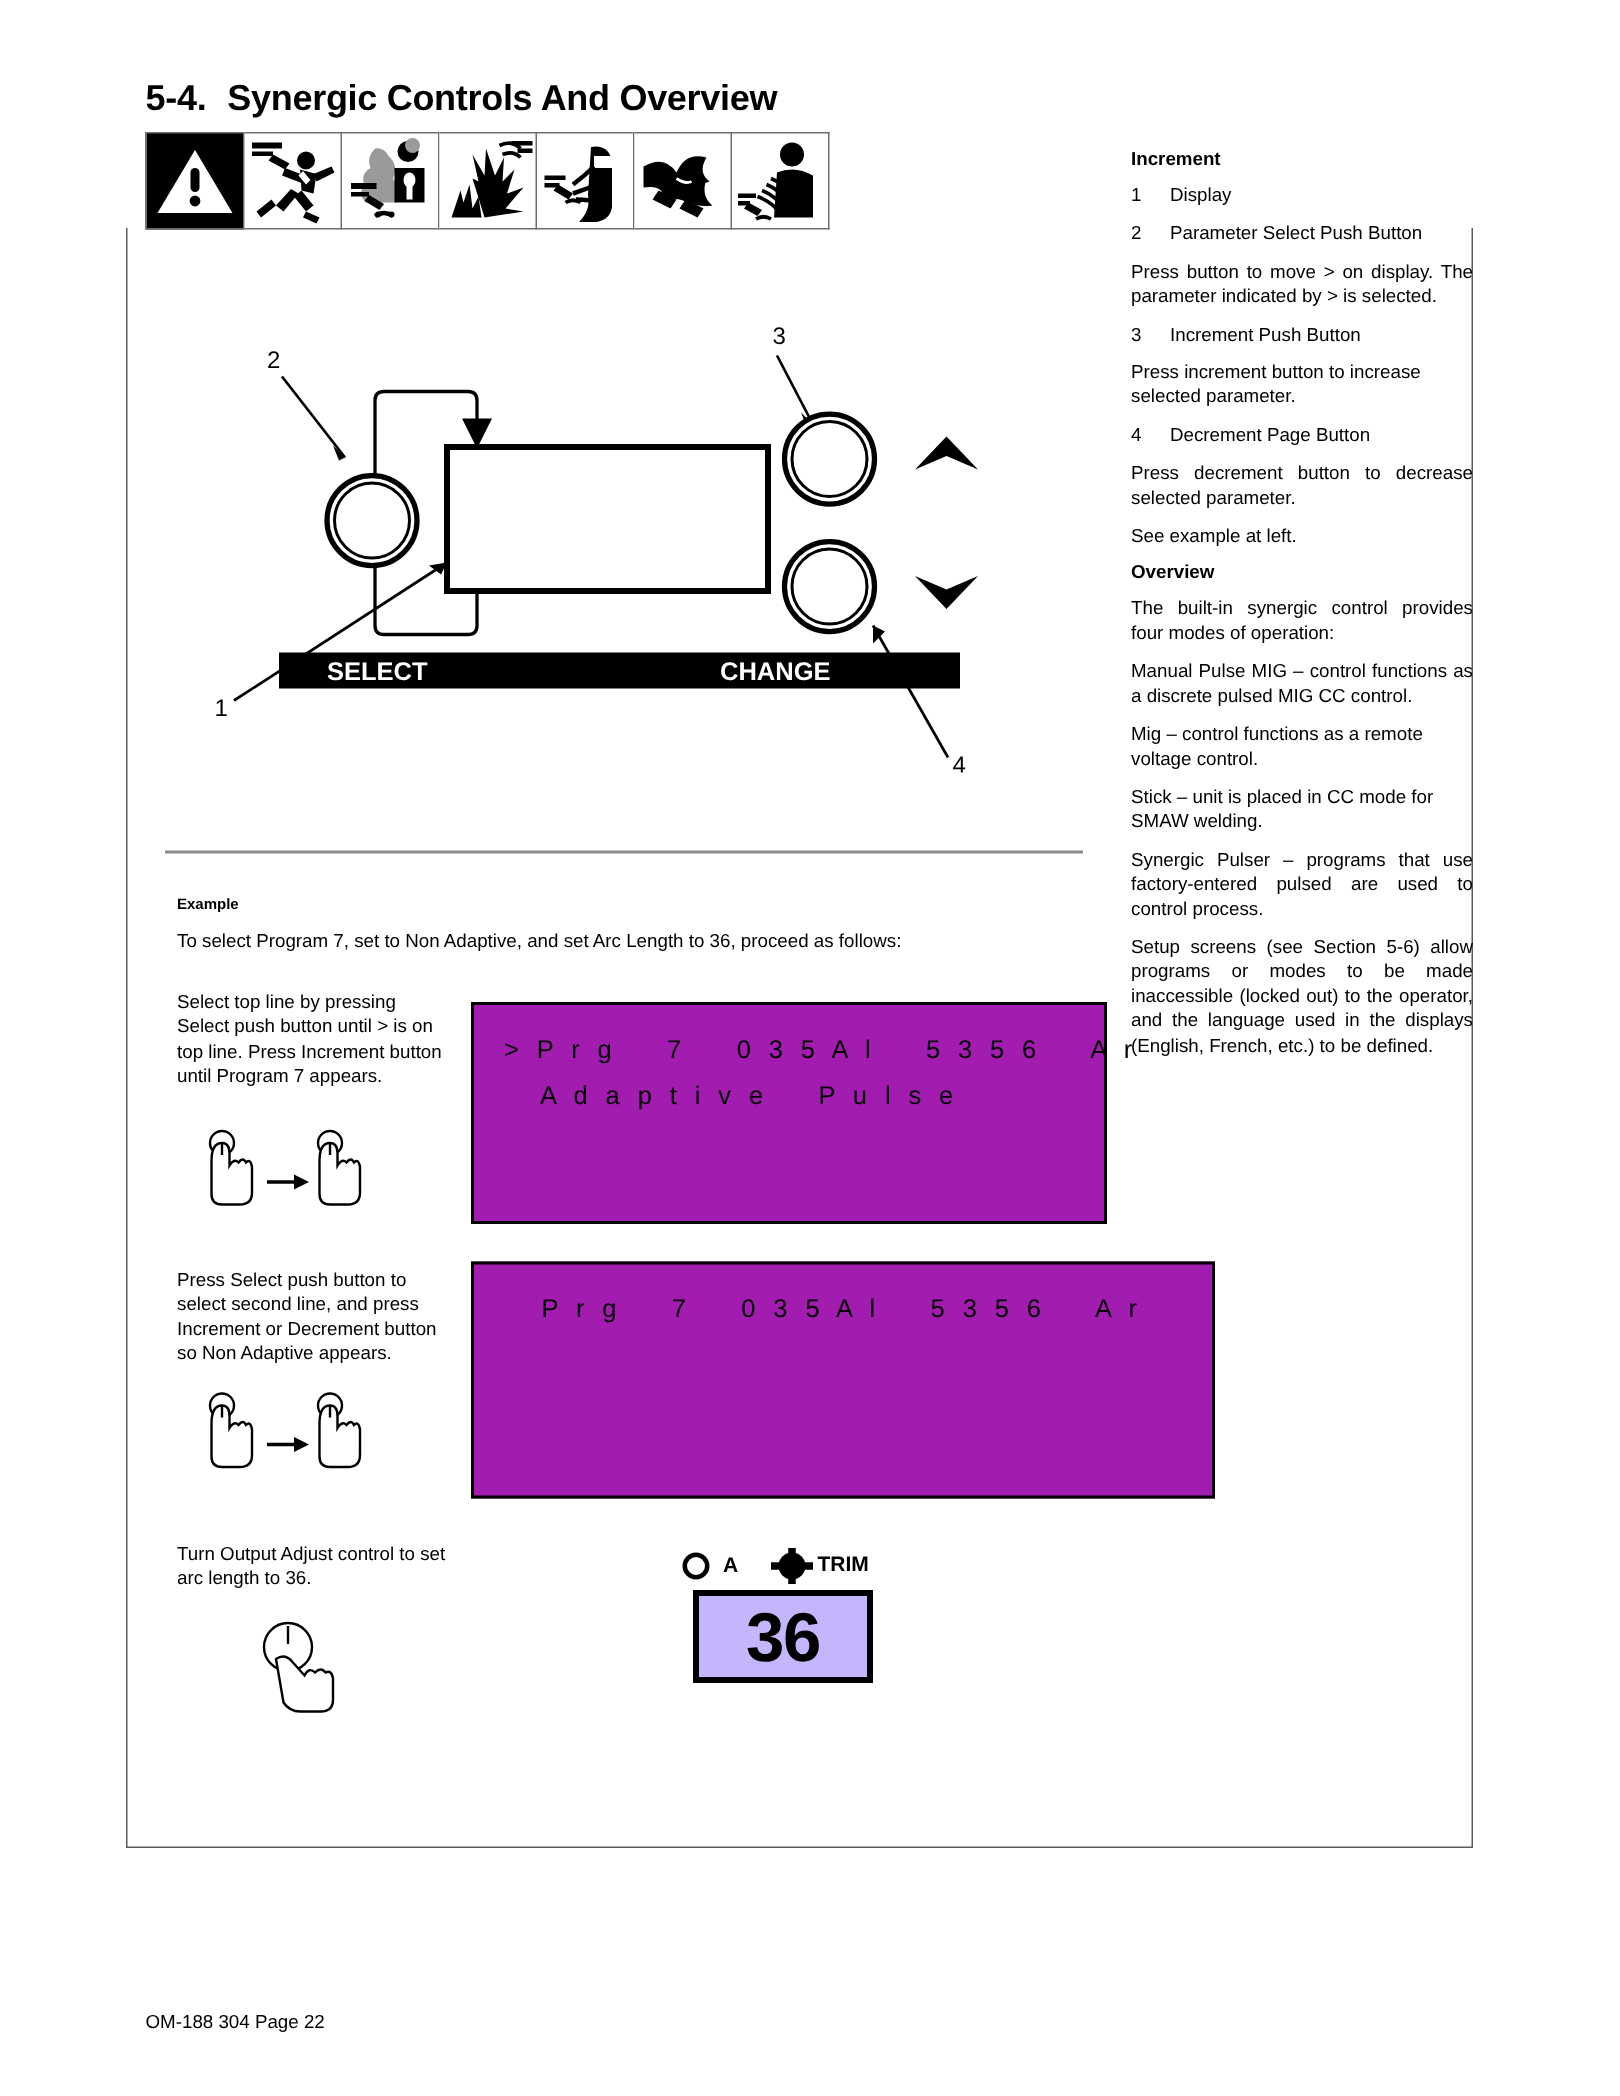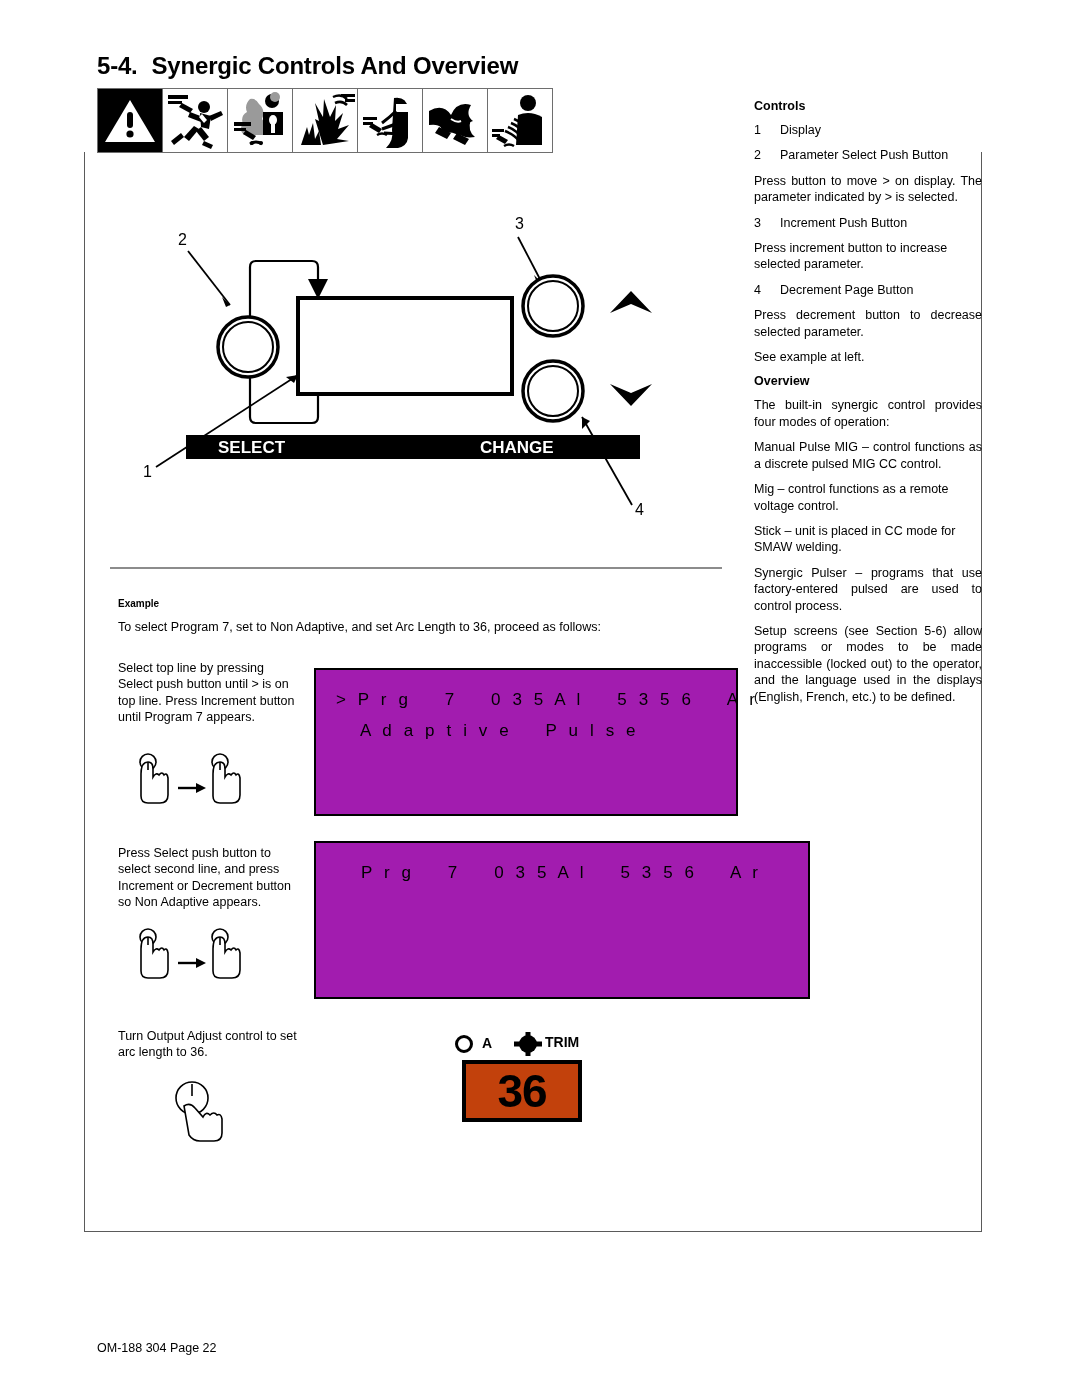--- a/index.html
+++ b/index.html
@@ -57,21 +57,21 @@
             font-family:"Liberation Sans","DejaVu Sans",sans-serif;}
 
   
   .hands{position:absolute;}
   .hands svg{display:block;}
 
   
   .meter{position:absolute;}
   .meter .labels{position:absolute;left:0;top:0;width:130px;height:24px;}
   .meter .box{position:absolute;left:10px;top:28px;width:120px;height:62px;
-              border:4px solid #000;box-sizing:border-box;background:#c2410c;}
+              border:4px solid #000;box-sizing:border-box;background:#c4b5fd;}
   .meter .val{position:absolute;left:0;top:-2px;width:112px;height:62px;
               line-height:58px;text-align:center;font-size:46px;font-weight:bold;
               letter-spacing:-1px;}
   .meter .alab{position:absolute;left:30px;top:3px;font-size:14px;font-weight:bold;}
   .meter .tlab{position:absolute;left:93px;top:2px;font-size:14px;font-weight:bold;}
 
   
   .footer{position:absolute;left:97px;top:1341px;font-size:12.5px;}
 </style>
 </head>
@@ -218,21 +218,21 @@
 
       <path d="M500 189 L521 211 L542 189 L521 198 Z" fill="#000"></path>
 
       <rect x="76" y="240" width="454" height="24" fill="#000"></rect>
       <text x="108" y="258" fill="#fff" font-family="Liberation Sans, sans-serif" font-size="17" font-weight="bold">SELECT</text>
       <text x="370" y="258" fill="#fff" font-family="Liberation Sans, sans-serif" font-size="17" font-weight="bold">CHANGE</text>
     </svg>
   </div>
 
   <div class="rightcol">
-    <h4>Controls</h4>
+    <h4>Increment</h4>
 
     <div class="numitem">
       <span class="n">1</span>
       <span class="t">Display</span>
     </div>
 
     <div class="numitem">
       <span class="n">2</span>
       <span class="t">Parameter Select Push Button</span>
     </div>

